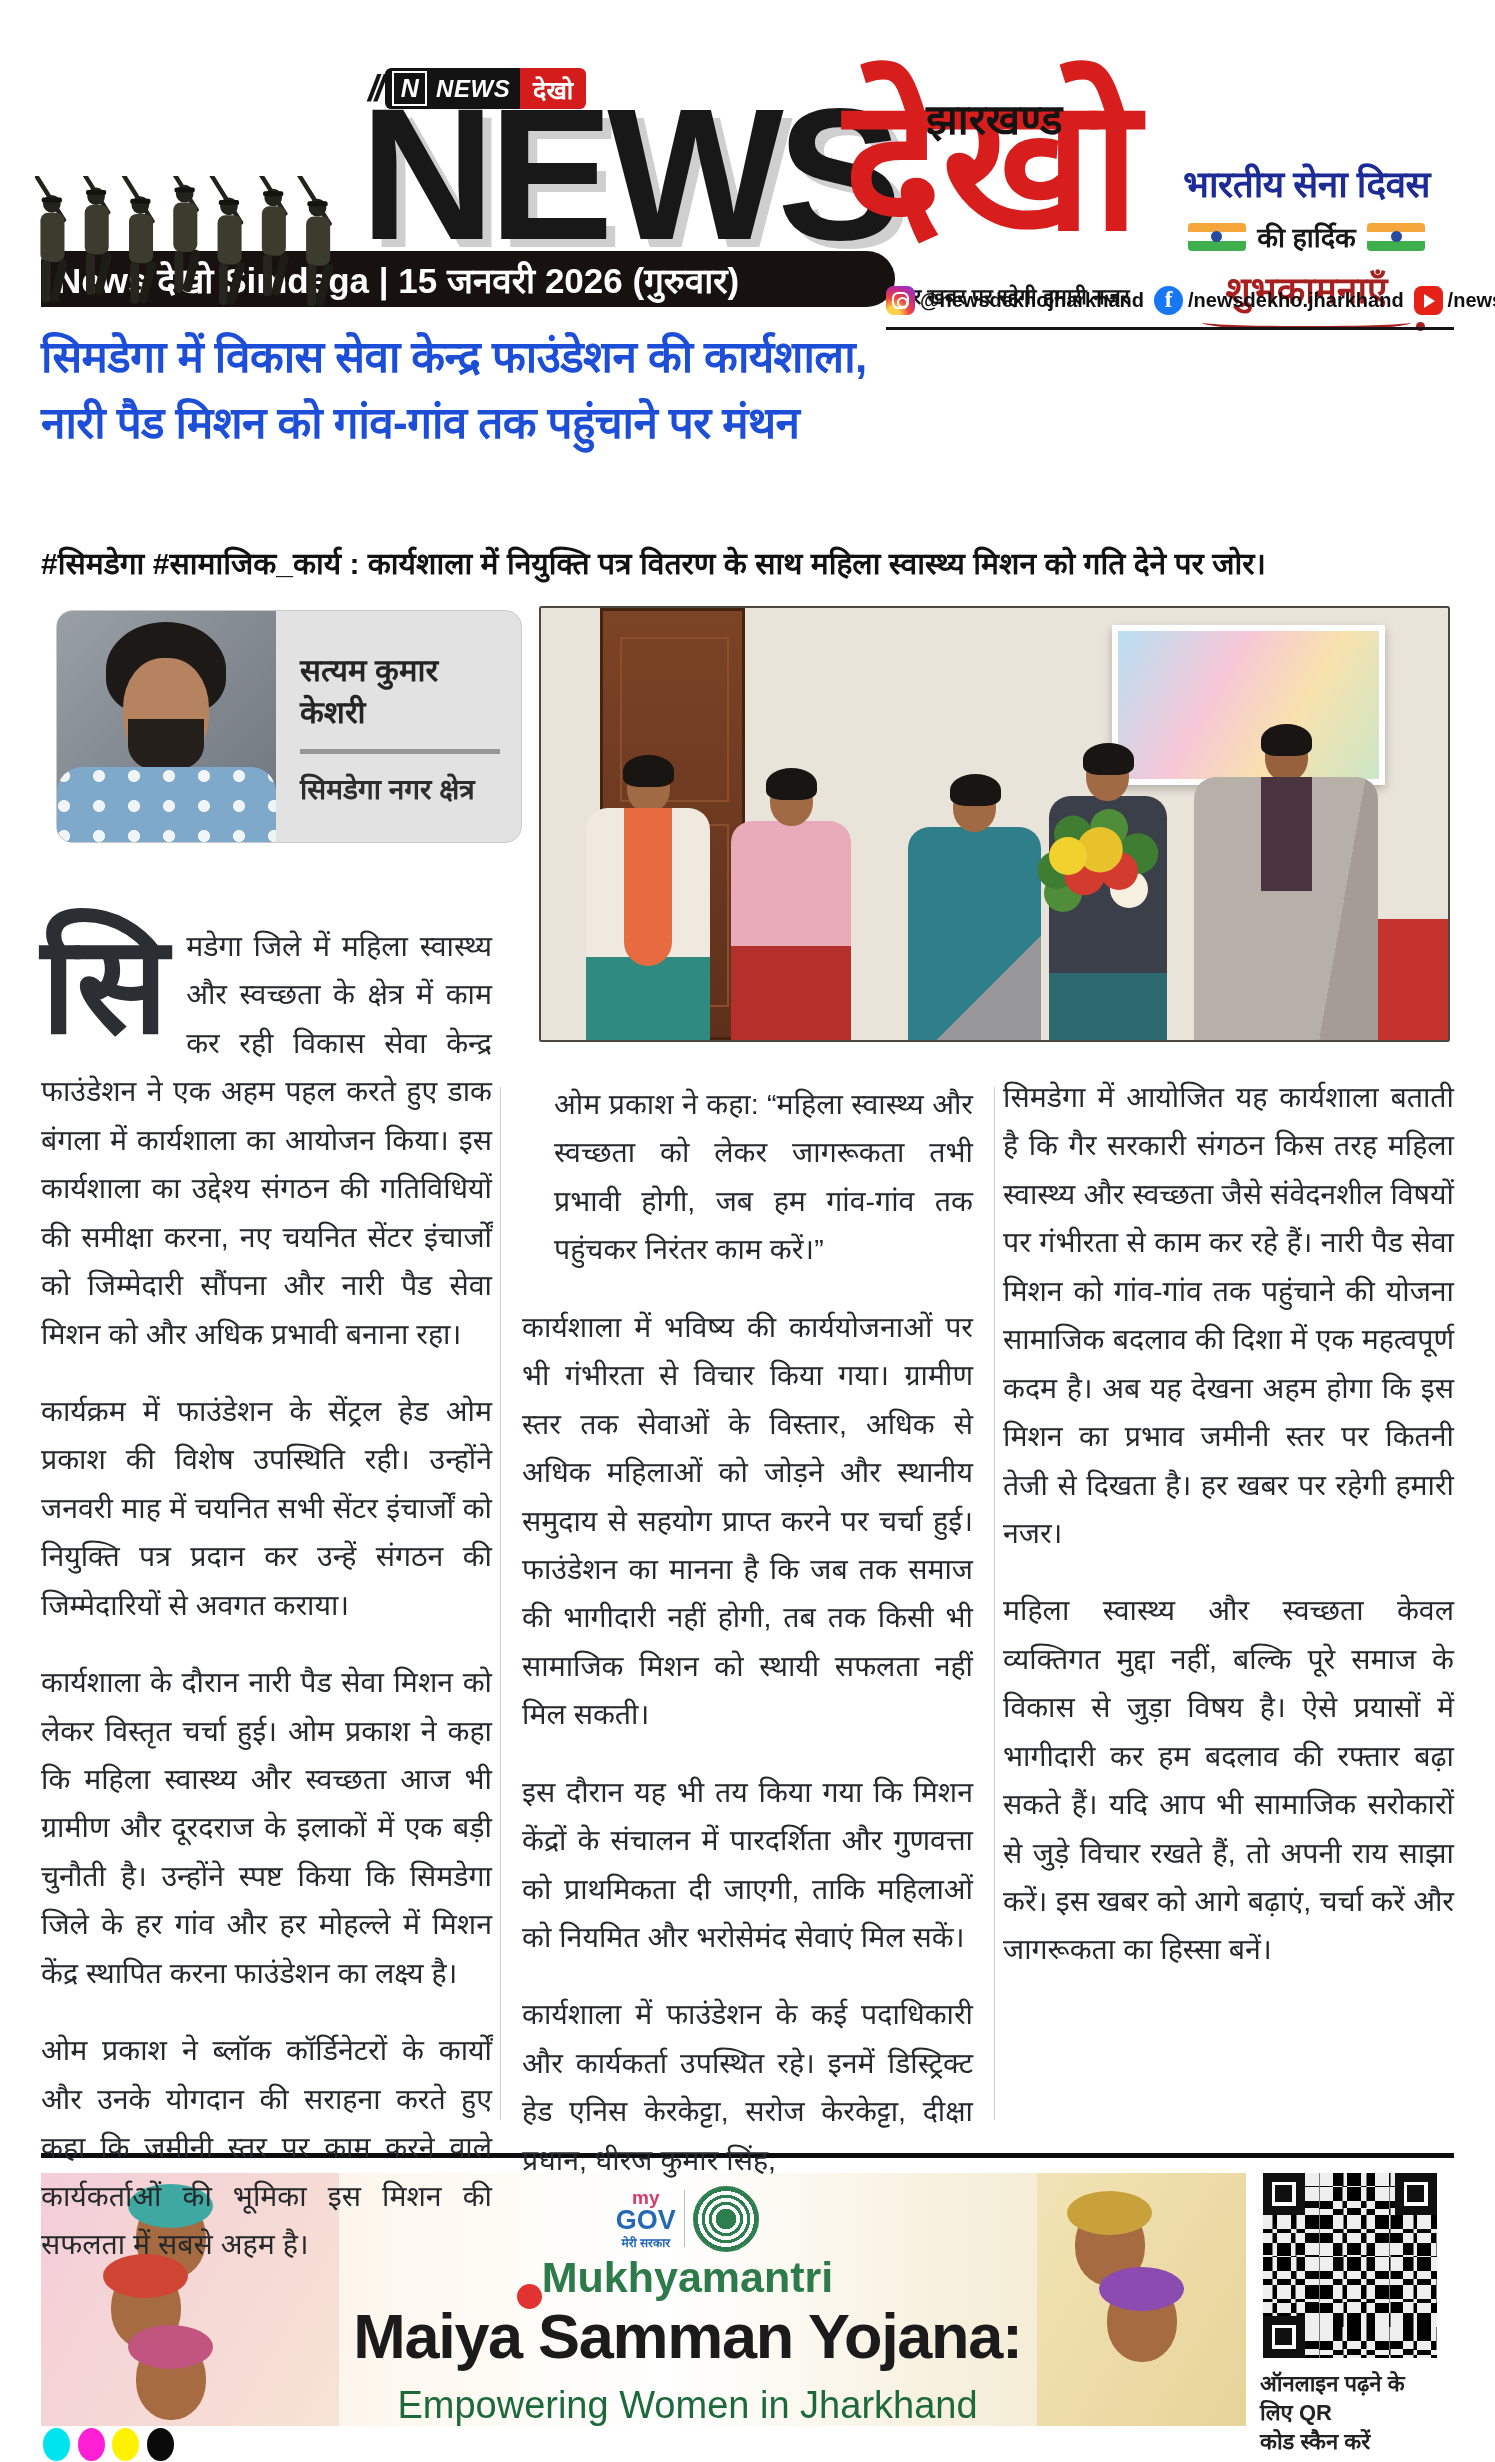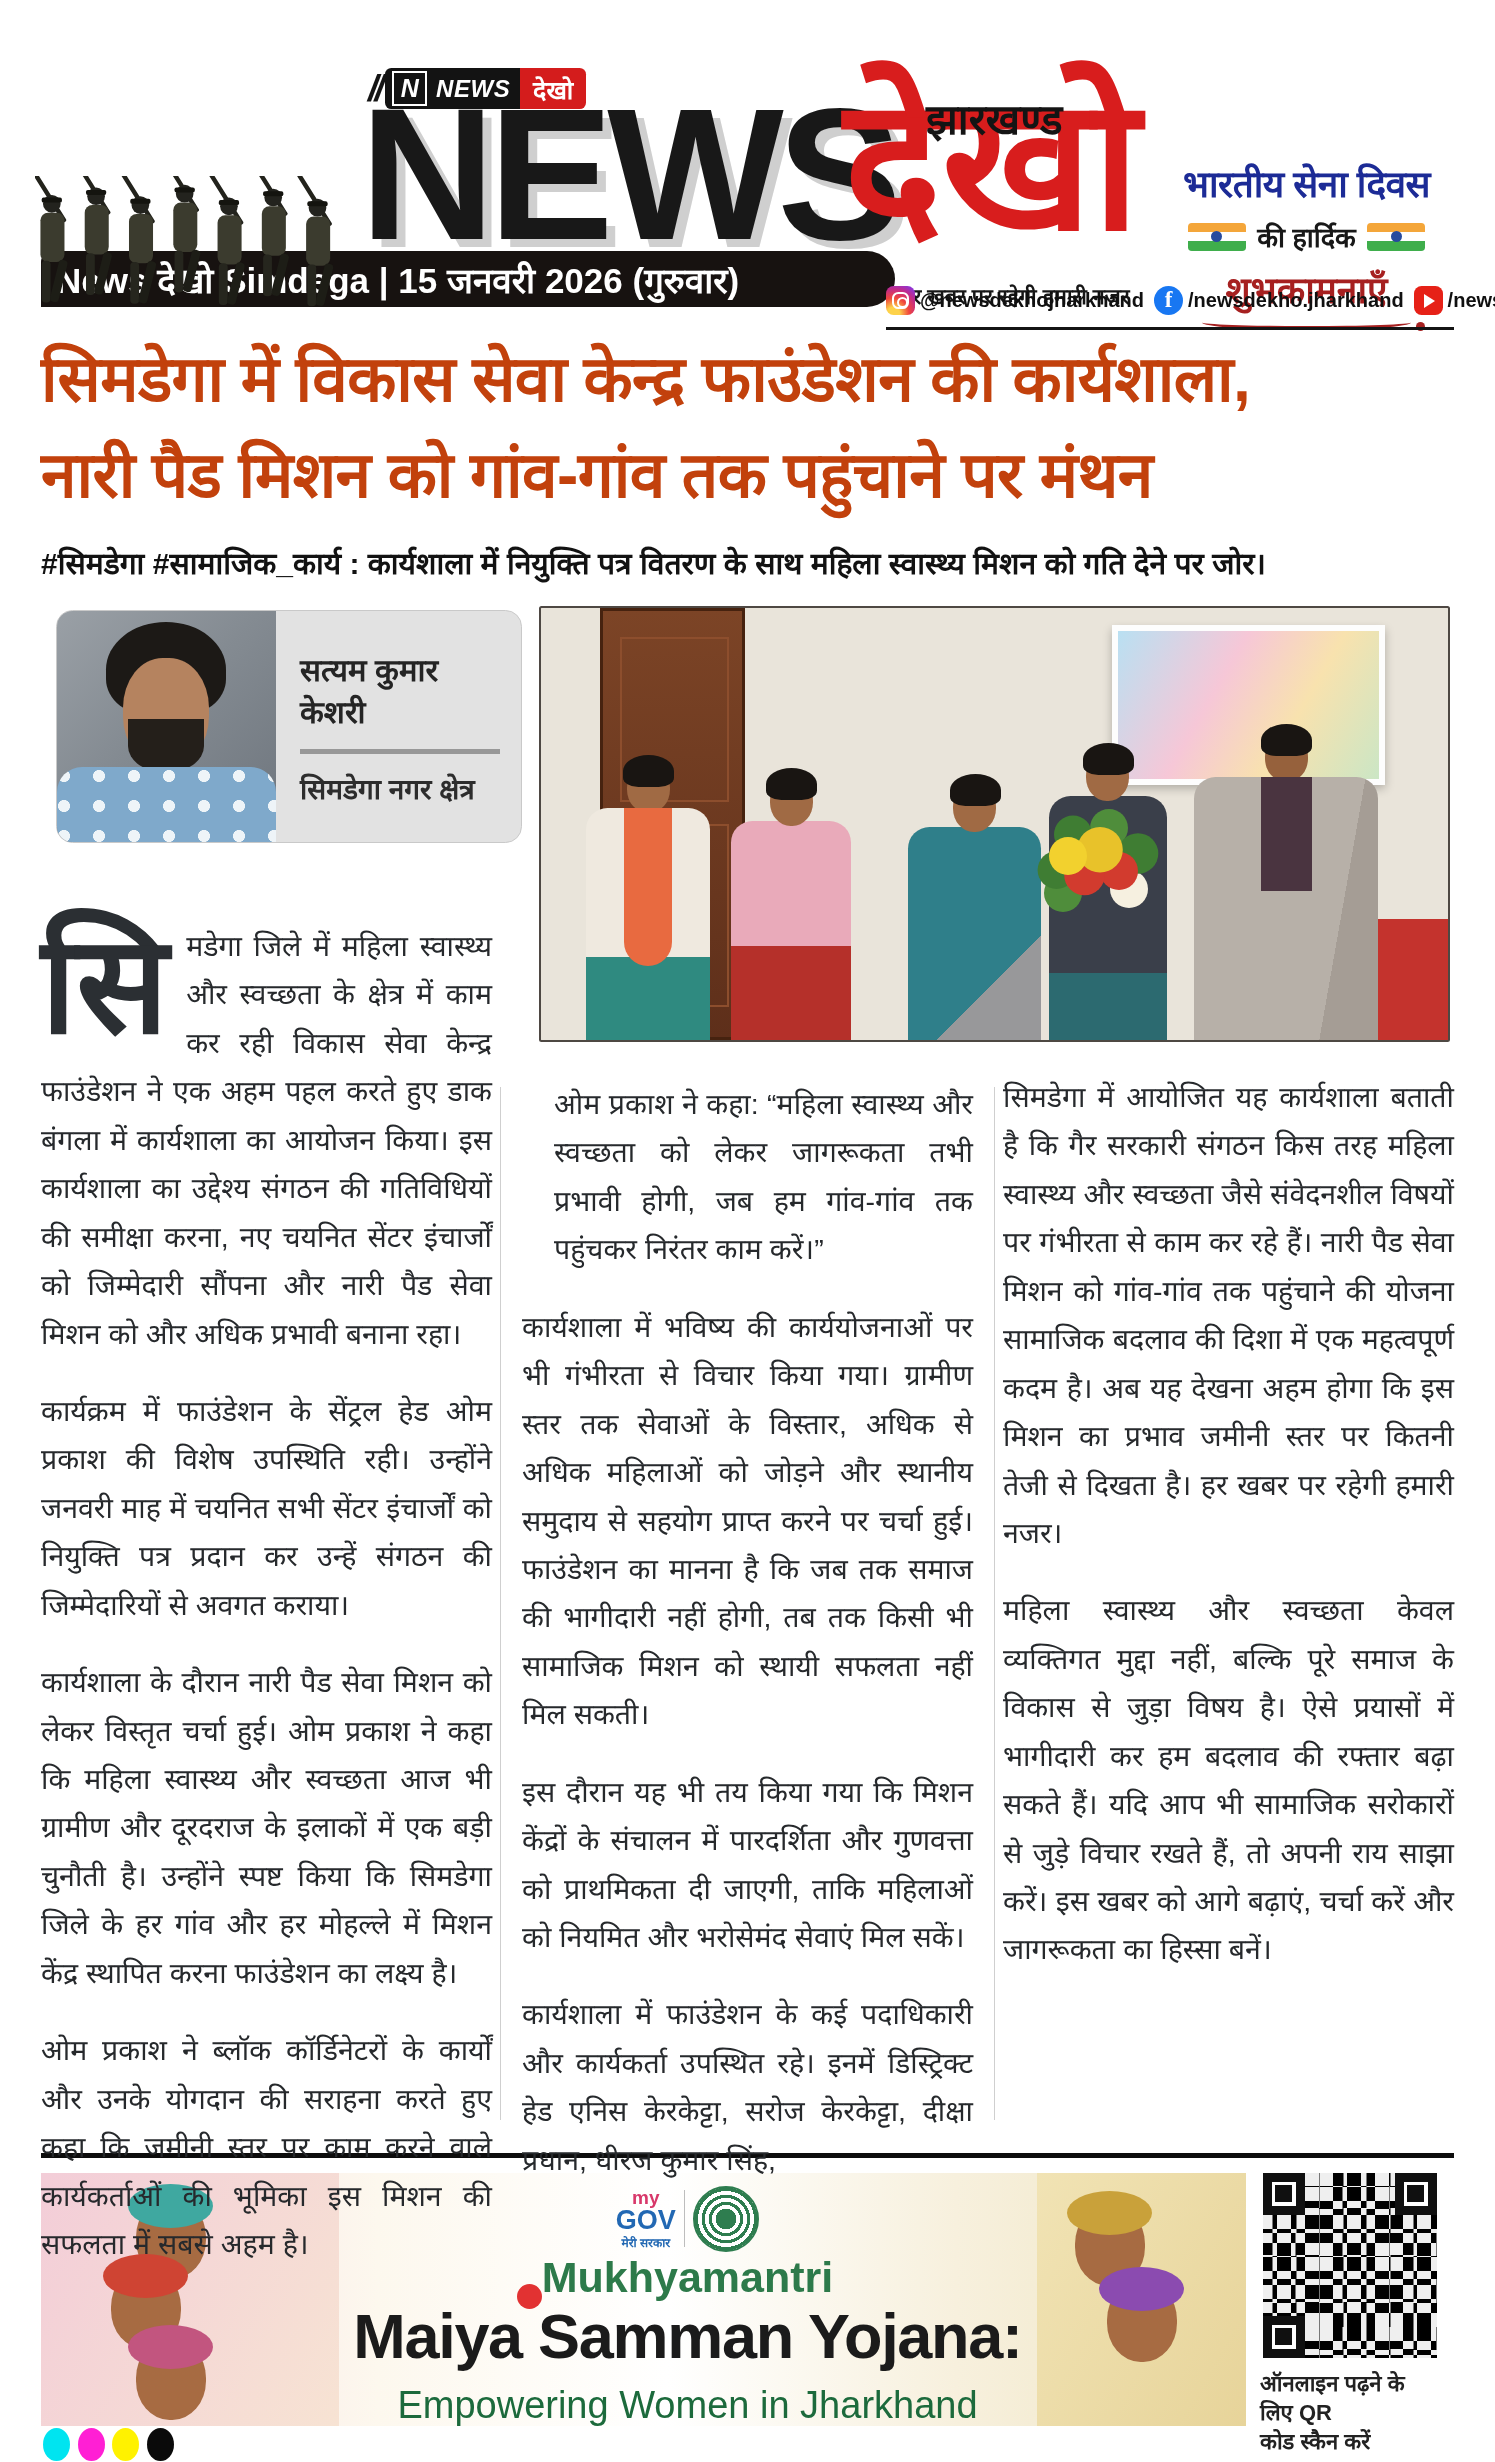--- a/index.html
+++ b/index.html
@@ -55,21 +55,21 @@
   .sicon.ig { border-radius:7.6px; background:radial-gradient(circle at 25% 95%, #fdd24a 0 18%, #f0453c 45%, #c22b8a 70%, #7638fa 100%); }
   .sicon.ig::before { content:""; position:absolute; inset:5.7px; border:2.5px solid #fff; border-radius:6.3px; }
   .sicon.ig::after { content:""; position:absolute; left:50%; top:50%; width:7.6px; height:7.6px; margin:-3.8px 0 0 -3.8px; border:2.5px solid #fff; border-radius:50%; }
   .sicon.fb { background:#1877f2; }
   .sicon.fb::before { content:"f"; position:absolute; width:100%; text-align:center; top:1.3px; color:#fff; font-size:23px; font-weight:900; font-family:"Liberation Serif",serif; }
   .sicon.yt { border-radius:7.6px; background:#e62117; }
   .sicon.yt::before { content:""; position:absolute; left:10.8px; top:7.6px; border-left:11.4px solid #fff; border-top:7px solid transparent; border-bottom:7px solid transparent; }
   .social-rule { position:absolute; left:886px; top:327px; width:568px; height:3.2px; background:#141414; z-index:5; }
 
   
-  .headline { position:absolute; left:41px; top:331px; width:1419px; font-size:64px; line-height:1.5; font-weight:900; color:#c2410c; letter-spacing:-0.6px; }
+  .headline { position:absolute; left:41px; top:324px; width:1419px; font-size:44px; line-height:1.5; font-weight:900; color:#1d4ed8; letter-spacing:-0.6px; }
   .subheadline { position:absolute; left:41px; top:542px; width:1419px; font-size:30px; font-weight:700; color:#121212; }
 
   
   .author-box { position:absolute; left:56px; top:610px; width:466px; height:233px; background:#e2e2e2; border:1.3px solid #c9c9c9; border-radius:16.5px; display:flex; overflow:hidden; z-index:4; }
   .portrait { width:219px; height:100%; position:relative; background:linear-gradient(135deg,#9aa0a6 0%,#848b92 45%,#6e757d 100%); flex:0 0 219px; }
   .portrait .hair { position:absolute; left:49px; top:11.4px; width:120px; height:95px; border-radius:50% 50% 40% 40%; background:#1c1916; }
   .portrait .face { position:absolute; left:66px; top:47px; width:86px; height:108px; border-radius:46%; background:#b5835f; }
   .portrait .beard { position:absolute; left:71px; top:108px; width:76px; height:54px; border-radius:0 0 52% 52%; background:#241f1a; }
   .portrait .shirt { position:absolute; left:0; bottom:0; width:100%; height:75px; border-radius:25px 25px 0 0;
     background:radial-gradient(circle at 20% 30%, #eef4f8 0 5.7px, transparent 6.3px) 0 0/35px 30px, #7fa9cb; }

